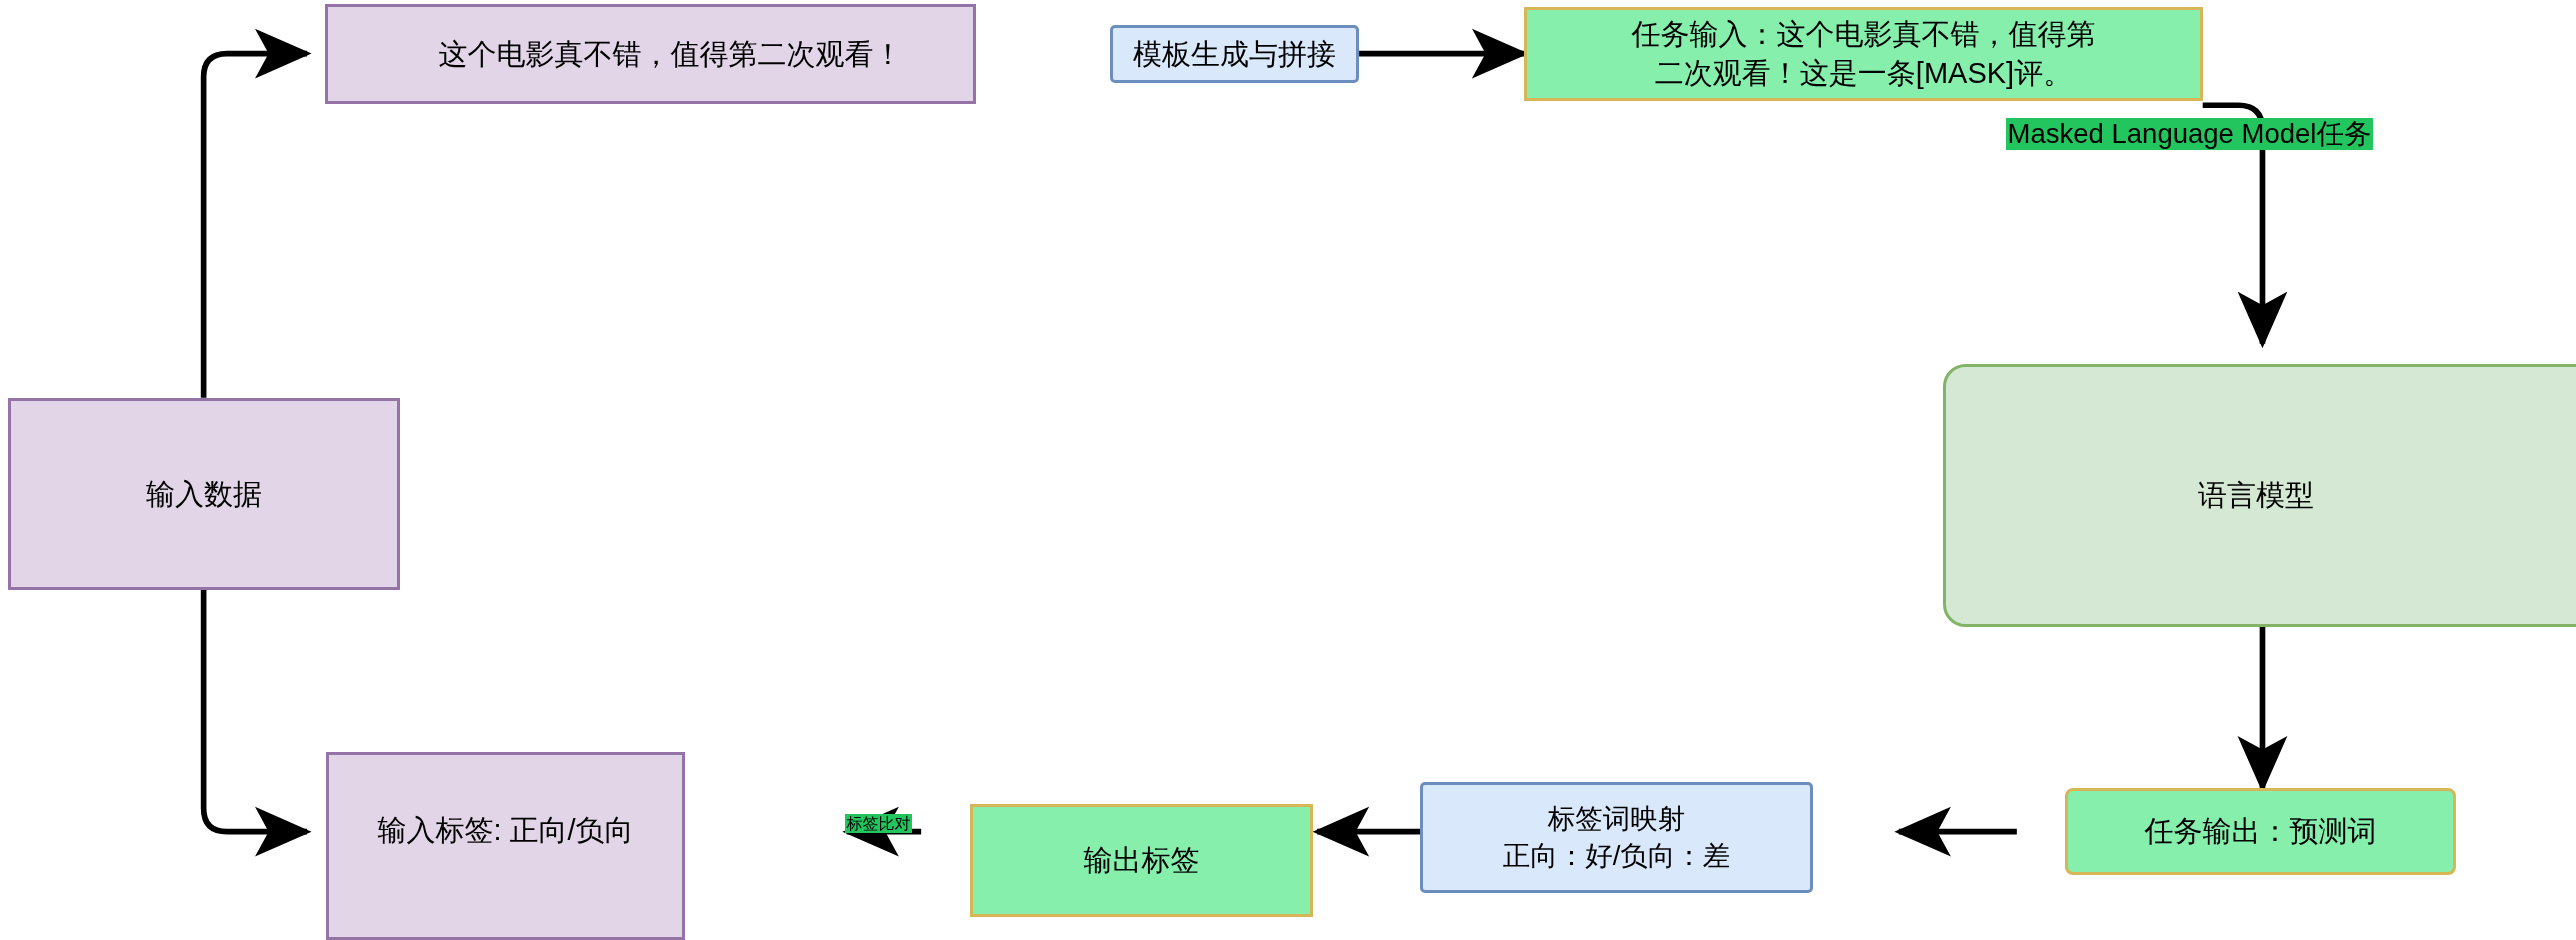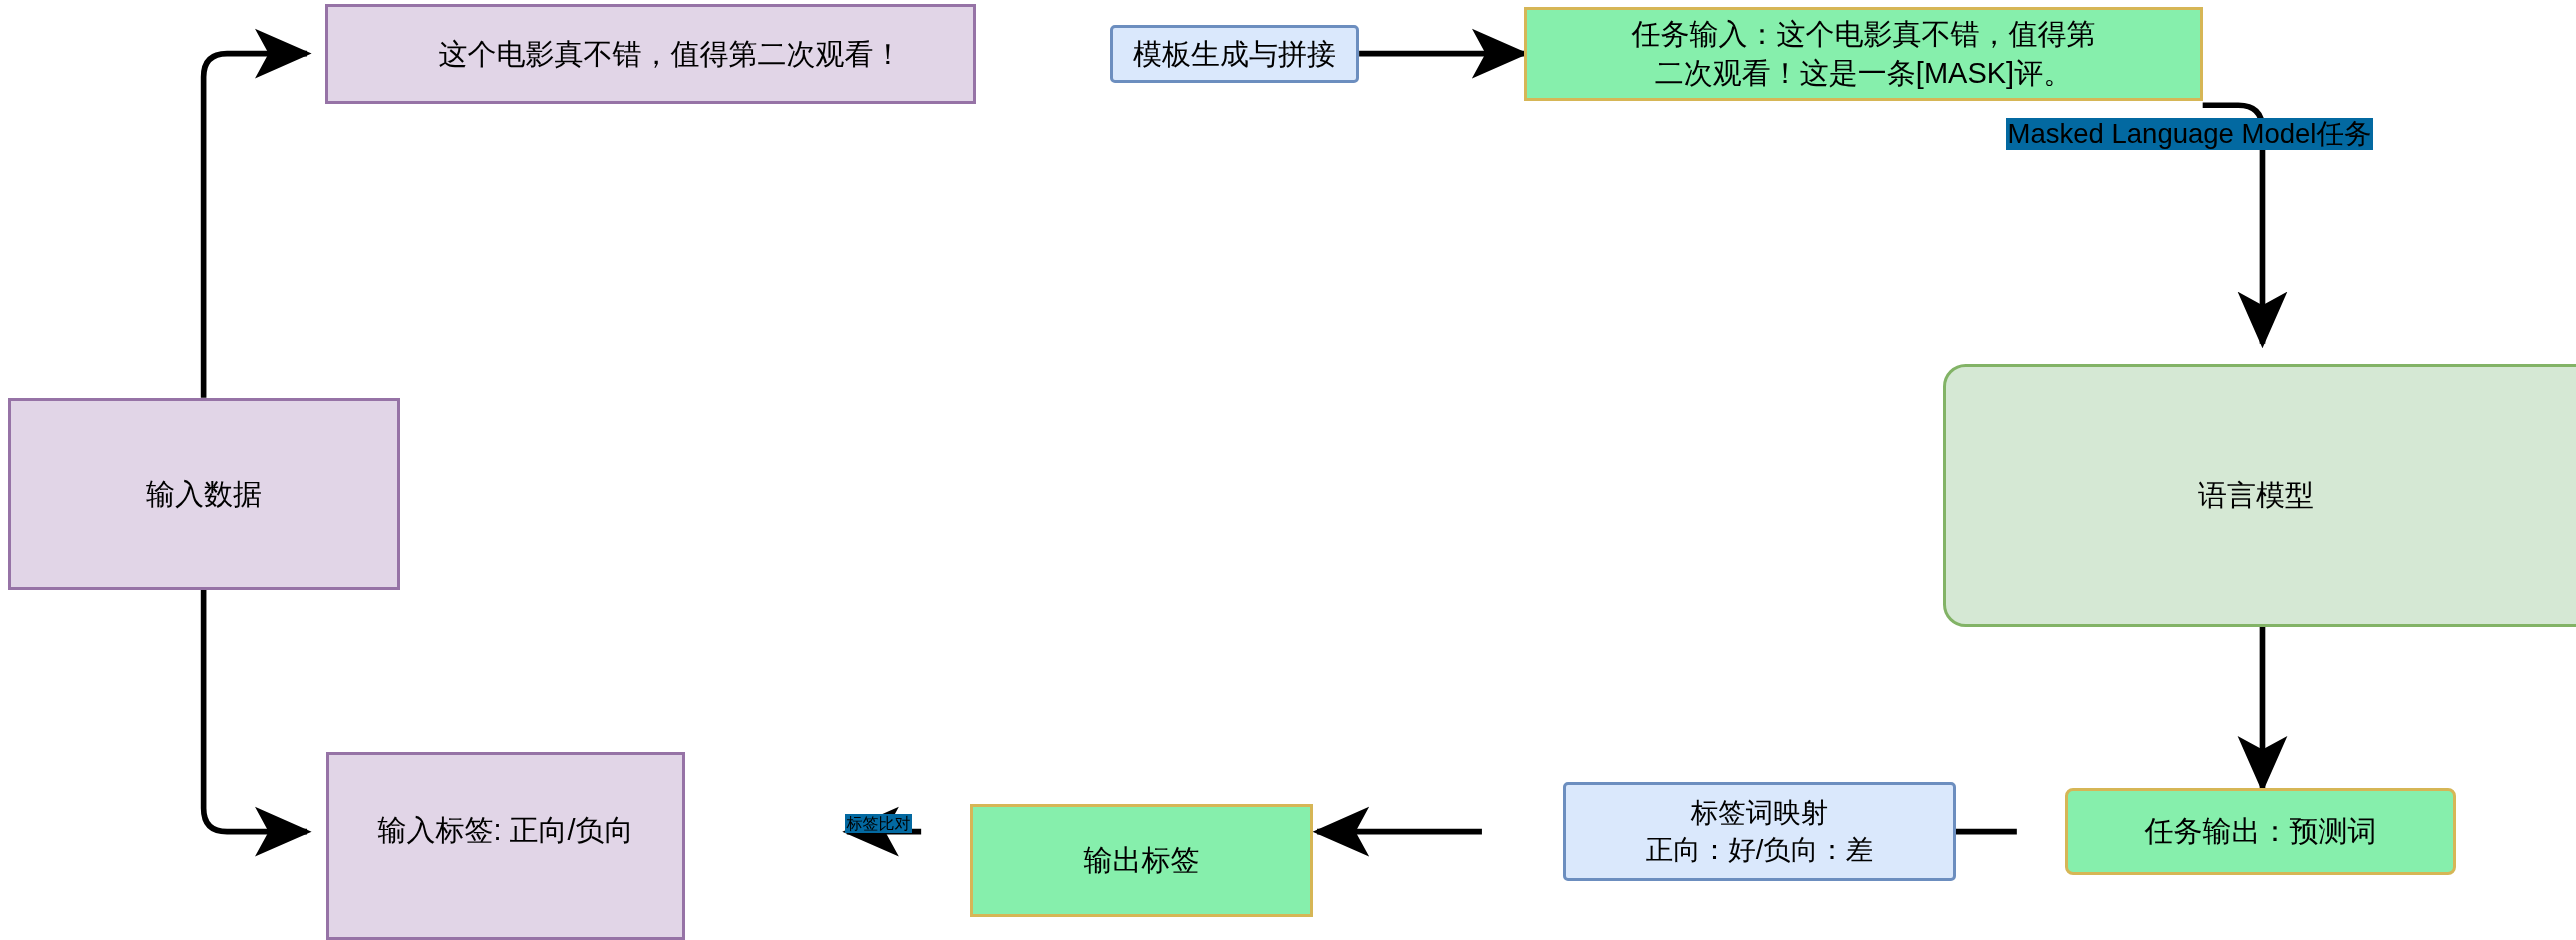--- a/index.html
+++ b/index.html
@@ -35,21 +35,21 @@
   .node .txt{display:block;padding:0 8px;}
   .n-purple{ background:#e1d5e7; border:3.2px solid #9673a6; }
   .n-blue  { background:#dae8fc; border:3.2px solid #6c8ebf; border-radius:5px; }
   .n-yellow{ background:#86efac; border:3.2px solid #d6b656; }
   .n-green { background:#d5e8d4; border:3.2px solid #82b366; border-radius:22.6px; }
 
   .edge-label{
     position:absolute;
     z-index:4;
     color:#000000;
-    background:#0369a1;
+    background:#22c55e;
     font-size:24px;
     line-height:1.1;
     white-space:nowrap;
     padding:0.8px 1.6px;
   }
   .fs-34{font-size:27.5px;}
   .fs-36{font-size:29px;}
 </style>
 </head>
 <body>
@@ -106,21 +106,21 @@
   </div>
 
   <div class="node n-green fs-36" style="left:1943px; top:364px; width:687px; height:263px;">
     <span class="txt" style="margin-right:61px;">语言模型</span>
   </div>
 
   <div class="node n-yellow fs-36" style="left:2065px; top:788px; width:391px; height:87px;border-radius:8px;">
     <span class="txt">任务输出：预测词</span>
   </div>
 
-  <div class="node n-blue fs-34" style="left:1563px; top:782px; width:393px; height:99px;">
+  <div class="node n-blue fs-34" style="left:1420px; top:782px; width:393px; height:111px;">
     <span class="txt">标签词映射
 正向：好/负向：差</span>
   </div>
 
   <div class="node n-yellow fs-36" style="left:970px; top:804px; width:343px; height:113px;">
     <span class="txt">输出标签</span>
   </div>
 
   <div class="node n-purple fs-36" style="left:326px; top:752px; width:359px; height:188px;">
     <span class="txt" style="margin-bottom:31px;">输入标签: 正向/负向</span>

